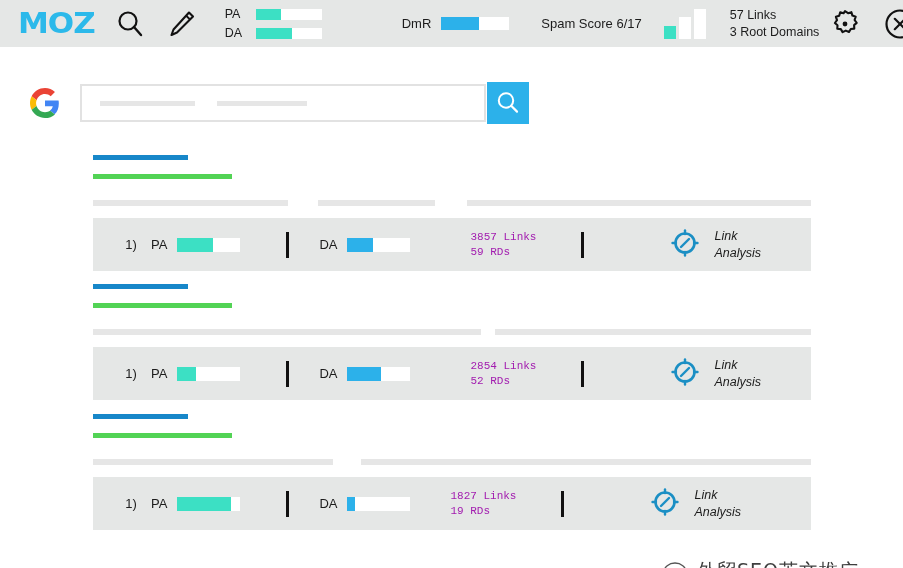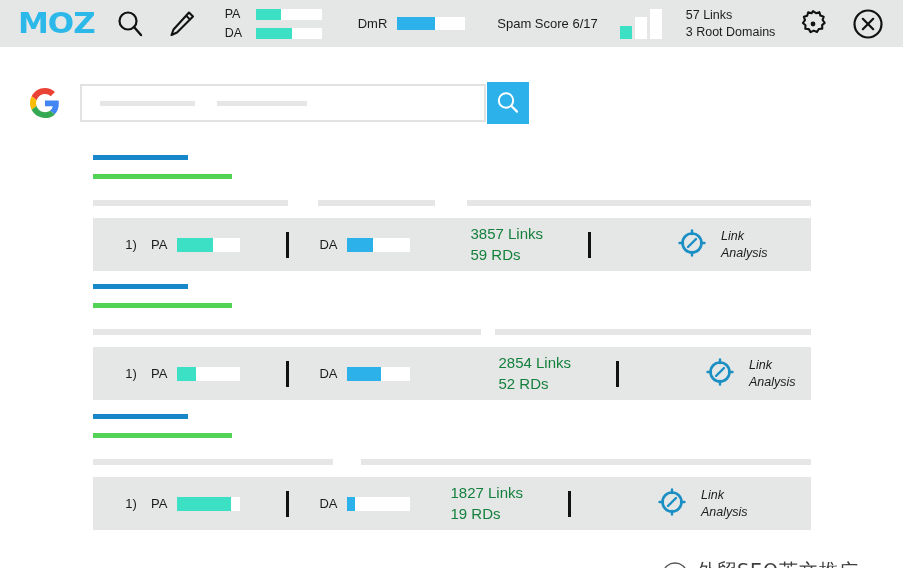--- a/index.html
+++ b/index.html
@@ -75,20 +75,21 @@
   .gauge > i {
     display: block;
     height: 100%;
   }
 
   .dmr-group {
     display: flex;
     align-items: center;
     gap: 10px;
     margin-right: 32px;
+    margin-left: 44px;
   }
   .dmr-label { font-size: 13px; color: #1c1c1c; }
 
   .spam-score {
     font-size: 13px;
     color: #1c1c1c;
     margin-right: 22px;
     white-space: nowrap;
   }
 
@@ -235,23 +236,24 @@
   .mb-gauge > i { display: block; height: 100%; }
   .vdiv {
     width: 3px;
     height: 26px;
     background: #111111;
   }
   .links-col {
     line-height: 1.35;
   }
   .links-col div {
-    font-size: 15px;
-    color: #15803d;
+    font-size: 11px;
+    color: #a21caf;
     white-space: nowrap;
+    font-family: Liberation Mono, monospace;
   }
   .la-group {
     display: flex;
     align-items: center;
     gap: 14px;
     font-style: italic;
   }
   .la-text {
     line-height: 1.3;
     font-size: 12.5px;
@@ -432,21 +434,21 @@
             <i style="width:30%;background:#3ce0c4"></i>
           </span>
         </div>
         <span class="vdiv" style="margin-left:46px"></span>
         <div class="mb-metric" style="margin-left:30px">
           <span class="mb-label">DA</span>
           <span class="mb-gauge">
             <i style="width:53%;background:#2cb1ea"></i>
           </span>
         </div>
-        <div class="links-col" style="margin-left:88px">
+        <div class="links-col" style="margin-left:60px">
           <div>2854 Links</div>
           <div>52 RDs</div>
         </div>
         <span class="vdiv" style="margin-left:45px"></span>
         <div class="la-group" style="margin-left:86px">
           <span><svg width="30" height="30" viewBox="0 0 30 30">
               <circle cx="15" cy="15" r="9.5" fill="none" stroke="#1b8fc4" stroke-width="2.6"></circle>
               <line x1="11" y1="19" x2="19" y2="11" stroke="#1b8fc4" stroke-width="2.4" stroke-linecap="round"></line>
               <line x1="15" y1="2.5" x2="15" y2="6" stroke="#1b8fc4" stroke-width="2.4" stroke-linecap="round"></line>
               <line x1="15" y1="24" x2="15" y2="27.5" stroke="#1b8fc4" stroke-width="2.4" stroke-linecap="round"></line>

